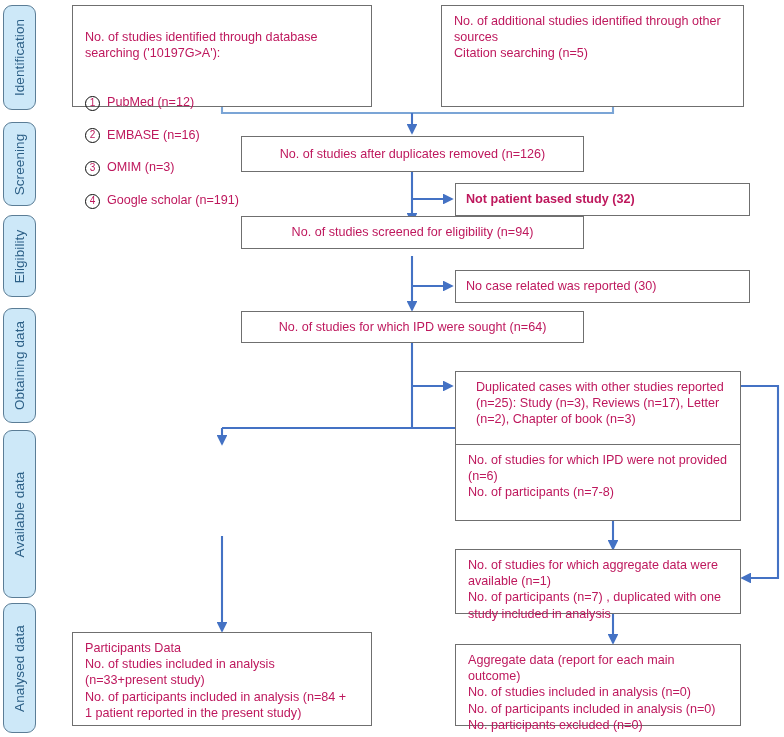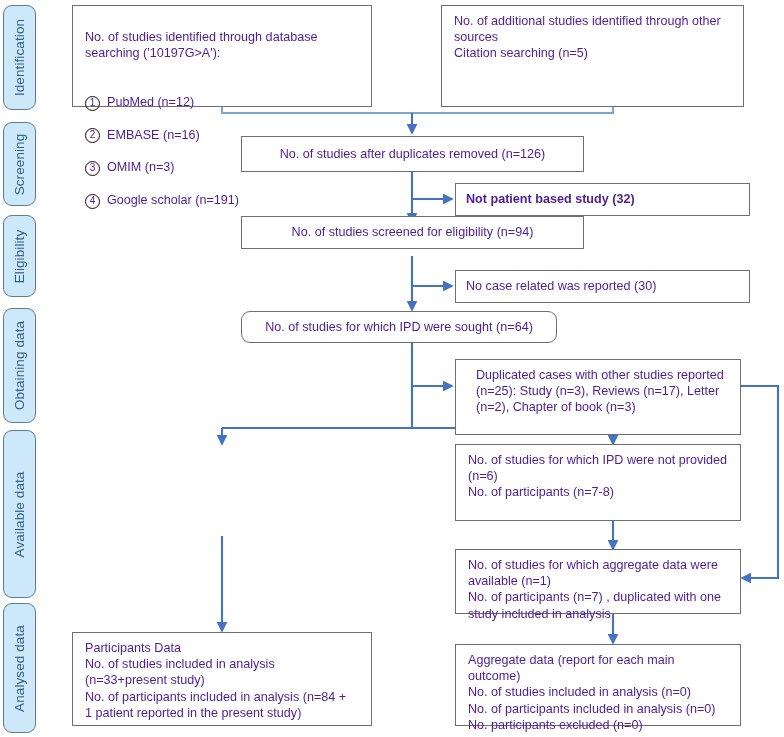--- a/index.html
+++ b/index.html
@@ -35,21 +35,21 @@
   }
   
   .box {
     position: absolute;
     box-sizing: border-box;
     background: #ffffff;
     border: 1.3px solid #6f6f6f;
     padding: 7px 10px 6px 12px;
     font-size: 12.6px;
     line-height: 16.2px;
-    color: #4c1d95;
+    color: #be185d;
     white-space: pre-line;
   }
   .box.centered {
     display: flex;
     align-items: center;
     justify-content: center;
     padding: 4px 20px;
     text-align: center;
     white-space: normal;
   }
@@ -174,23 +174,23 @@
     Citation searching (n=5)</div>
 
   <div class="box centered" style="left:241px; top:136px; width:343px; height:36px;">No. of studies after duplicates removed (n=126)</div>
 
   <div class="box midleft" style="left:455px; top:183px; width:295px; height:33px;font-weight:bold;">Not patient based study (32)</div>
 
   <div class="box centered" style="left:241px; top:216px; width:343px; height:33px;">No. of studies screened for eligibility (n=94)</div>
 
   <div class="box midleft" style="left:455px; top:270px; width:295px; height:33px;">No case related was reported (30)</div>
 
-  <div class="box centered" style="left:241px; top:311px; width:316px; height:32px;border-radius:9px;">No. of studies for which IPD were sought (n=64)</div>
-
-  <div class="box" style="left:455px; top:359px; width:286px; height:76px;padding-left:20px;">Duplicated cases with other studies reported
+  <div class="box centered" style="left:241px; top:311px; width:343px; height:32px;">No. of studies for which IPD were sought (n=64)</div>
+
+  <div class="box" style="left:455px; top:371px; width:286px; height:76px;padding-left:20px;">Duplicated cases with other studies reported
 (n=25): Study (n=3), Reviews (n=17), Letter
 (n=2), Chapter of book (n=3)</div>
 
 
   <div class="box" style="left:455px; top:444px; width:286px; height:77px;">No. of studies for which IPD were not provided
 (n=6)
 No. of participants (n=7-8)</div>
 
   <div class="box" style="left:455px; top:549px; width:286px; height:65px;">No. of studies for which aggregate data were
 available (n=1)

